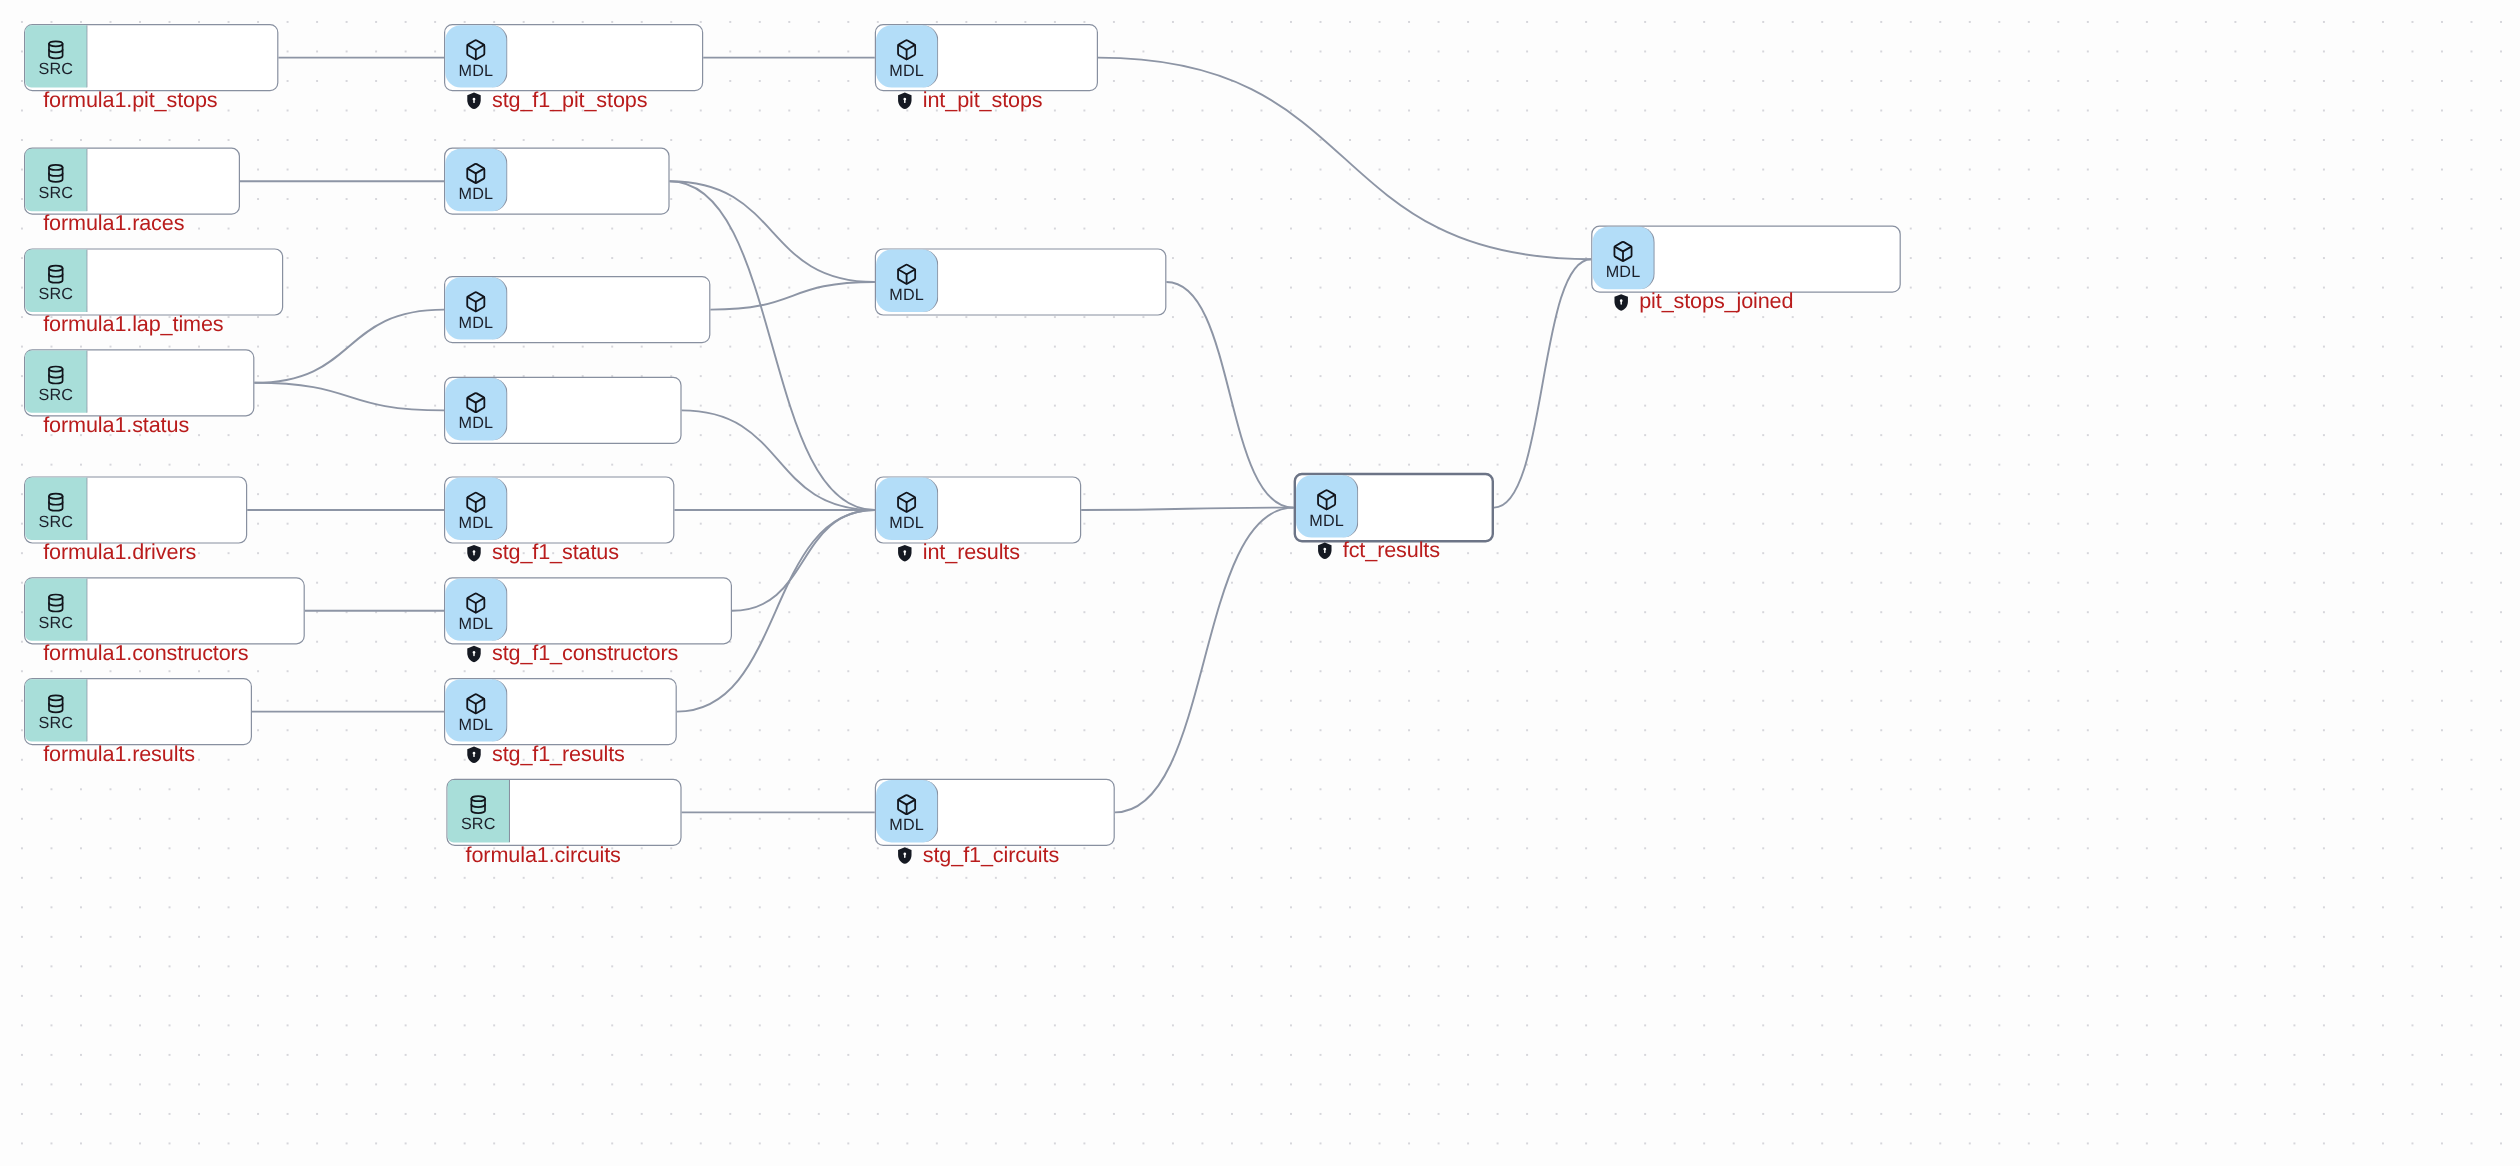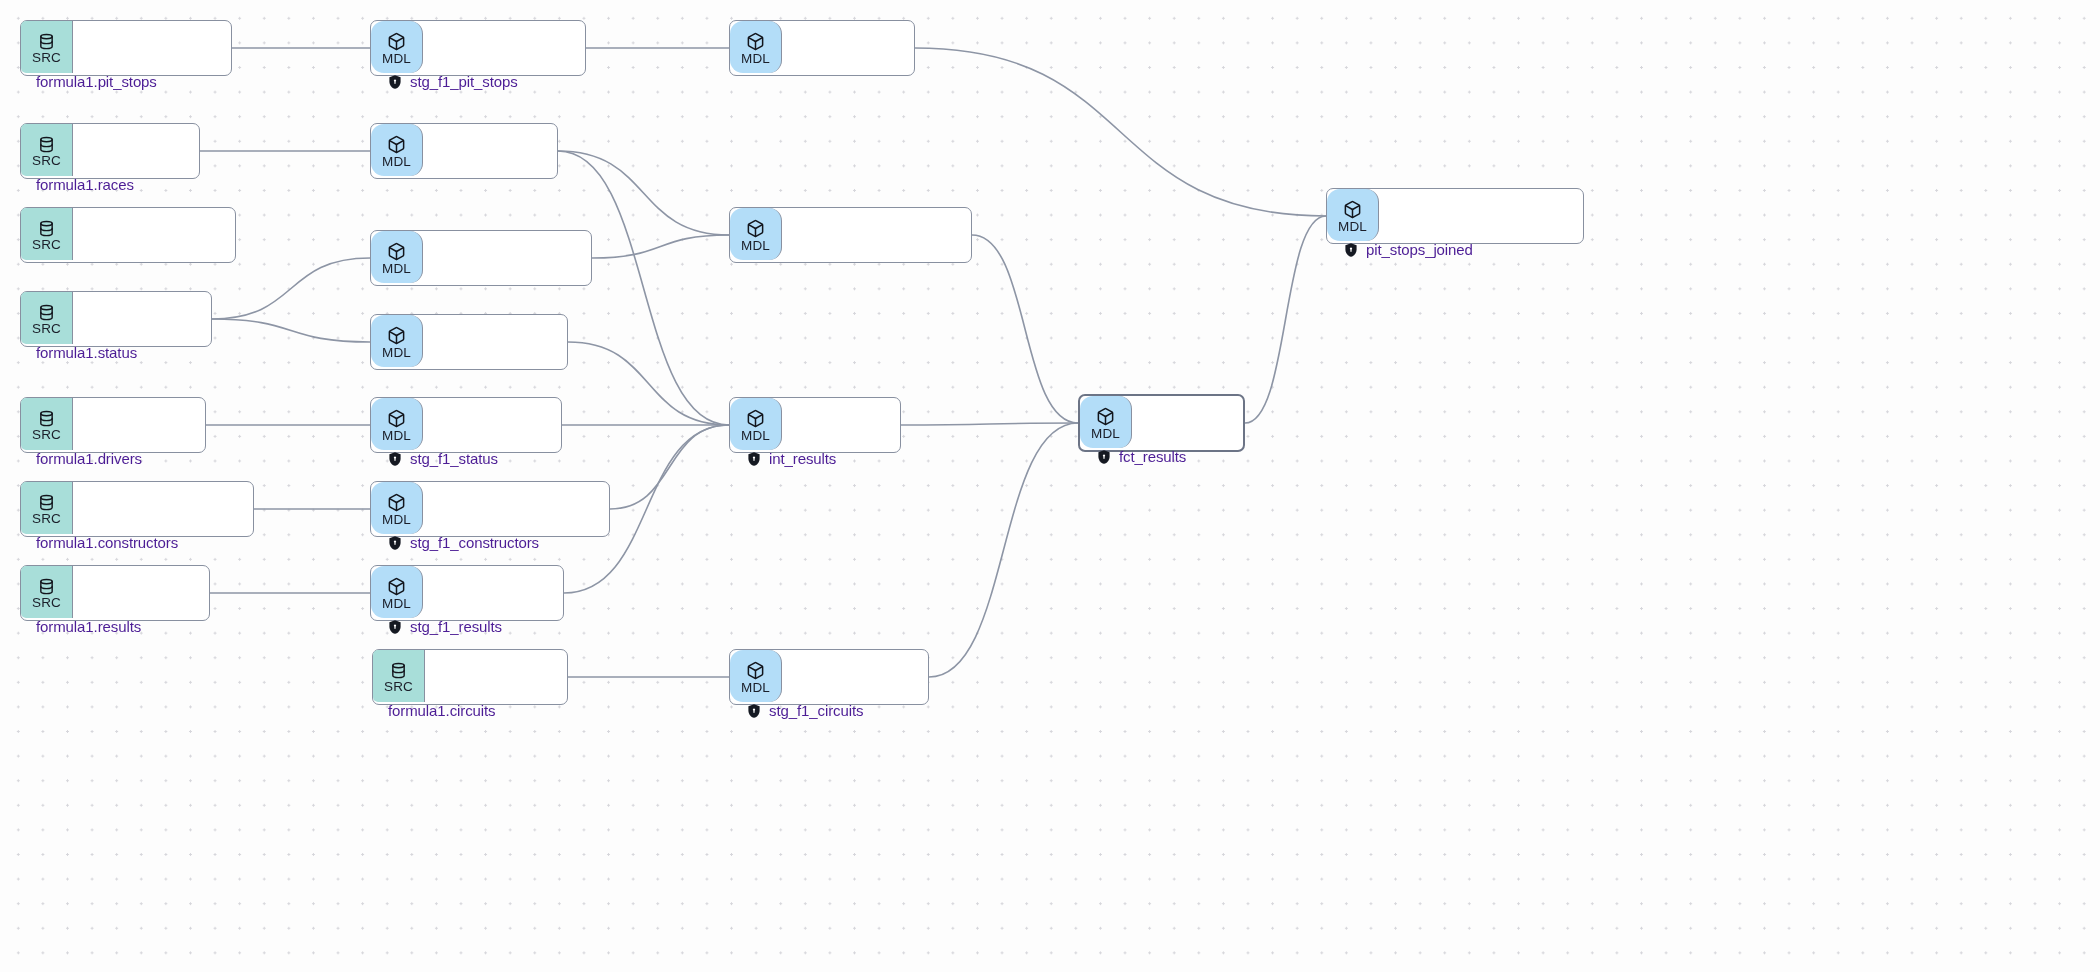--- a/index.html
+++ b/index.html
@@ -79,22 +79,22 @@
     padding: 0 17px 0 16px;
     white-space: nowrap;
   }
   .node-body.src-body { padding-left: 15px; }
   .shield-icon {
     flex: 0 0 auto;
     display: block;
     margin-right: -1px;
   }
   .node-label {
-    font-size: 15px;
-    color: #4c1d95;
+    font-size: 18px;
+    color: #b91c1c;
     font-family: "Liberation Sans", "DejaVu Sans", sans-serif;
     letter-spacing: -0.1px;
   }
 </style>
 </head>
 <body>
 
 <div id="canvas">
   <svg id="edge-layer" viewBox="0 0 2100 972">
       <path class="edge" d="M 232 48 C 307.9 48, 294.1 48, 370 48"></path>
@@ -154,20 +154,23 @@
         <div class="badge src">
           <span>
             <svg width="17" height="17" viewBox="0 0 24 24" fill="none" stroke="#12151c" stroke-width="2" stroke-linecap="round" stroke-linejoin="round">
               <ellipse cx="12" cy="5" rx="8" ry="3"></ellipse>
               <path d="M4 5v14c0 1.66 3.58 3 8 3s8-1.34 8-3V5"></path>
               <path d="M4 12c0 1.66 3.58 3 8 3s8-1.34 8-3"></path>
             </svg>
           </span>
           <span class="badge-text">SRC</span>
         </div>
+        <div class="node-body src-body">
+          <span class="node-label">formula1.lap_times</span>
+        </div>
       </div>
       <div class="node" style="left: 20px; top: 291px; width: 192px;">
         <div class="badge src">
           <span>
             <svg width="17" height="17" viewBox="0 0 24 24" fill="none" stroke="#12151c" stroke-width="2" stroke-linecap="round" stroke-linejoin="round">
               <ellipse cx="12" cy="5" rx="8" ry="3"></ellipse>
               <path d="M4 5v14c0 1.66 3.58 3 8 3s8-1.34 8-3V5"></path>
               <path d="M4 12c0 1.66 3.58 3 8 3s8-1.34 8-3"></path>
             </svg>
           </span>
@@ -381,20 +384,29 @@
       <div class="node" style="left: 729px; top: 20px; width: 186px;">
         <div class="badge mdl">
           <span>
             <svg width="19" height="19" viewBox="0 0 24 24" fill="none" stroke="#12151c" stroke-width="1.9" stroke-linecap="round" stroke-linejoin="round">
               <path d="M21 16V8a2 2 0 0 0-1-1.73l-7-4a2 2 0 0 0-2 0l-7 4A2 2 0 0 0 3 8v8a2 2 0 0 0 1 1.73l7 4a2 2 0 0 0 2 0l7-4A2 2 0 0 0 21 16z"></path>
               <path d="M3.3 7L12 12l8.7-5"></path>
               <path d="M12 22V12"></path>
             </svg>
           </span>
           <span class="badge-text">MDL</span>
+        </div>
+        <div class="node-body">
+          <span style="display: flex;">
+            <svg width="16" height="16" viewBox="0 0 24 24" class="shield-icon">
+              <path d="M12 1.7 3.6 5v6.2c0 5.2 3.6 10 8.4 11.1 4.8-1.1 8.4-5.9 8.4-11.1V5L12 1.7z" fill="#151922"></path>
+              <path d="M12 8.2a1.7 1.7 0 0 1 .9 3.15V14a.9.9 0 0 1-1.8 0v-2.65A1.7 1.7 0 0 1 12 8.2z" fill="#ffffff"></path>
+            </svg>
+          </span>
+          <span class="node-label">int_pit_stops</span>
         </div>
       </div>
       <div class="node" style="left: 729px; top: 207px; width: 243px;">
         <div class="badge mdl">
           <span>
             <svg width="19" height="19" viewBox="0 0 24 24" fill="none" stroke="#12151c" stroke-width="1.9" stroke-linecap="round" stroke-linejoin="round">
               <path d="M21 16V8a2 2 0 0 0-1-1.73l-7-4a2 2 0 0 0-2 0l-7 4A2 2 0 0 0 3 8v8a2 2 0 0 0 1 1.73l7 4a2 2 0 0 0 2 0l7-4A2 2 0 0 0 21 16z"></path>
               <path d="M3.3 7L12 12l8.7-5"></path>
               <path d="M12 22V12"></path>
             </svg>

